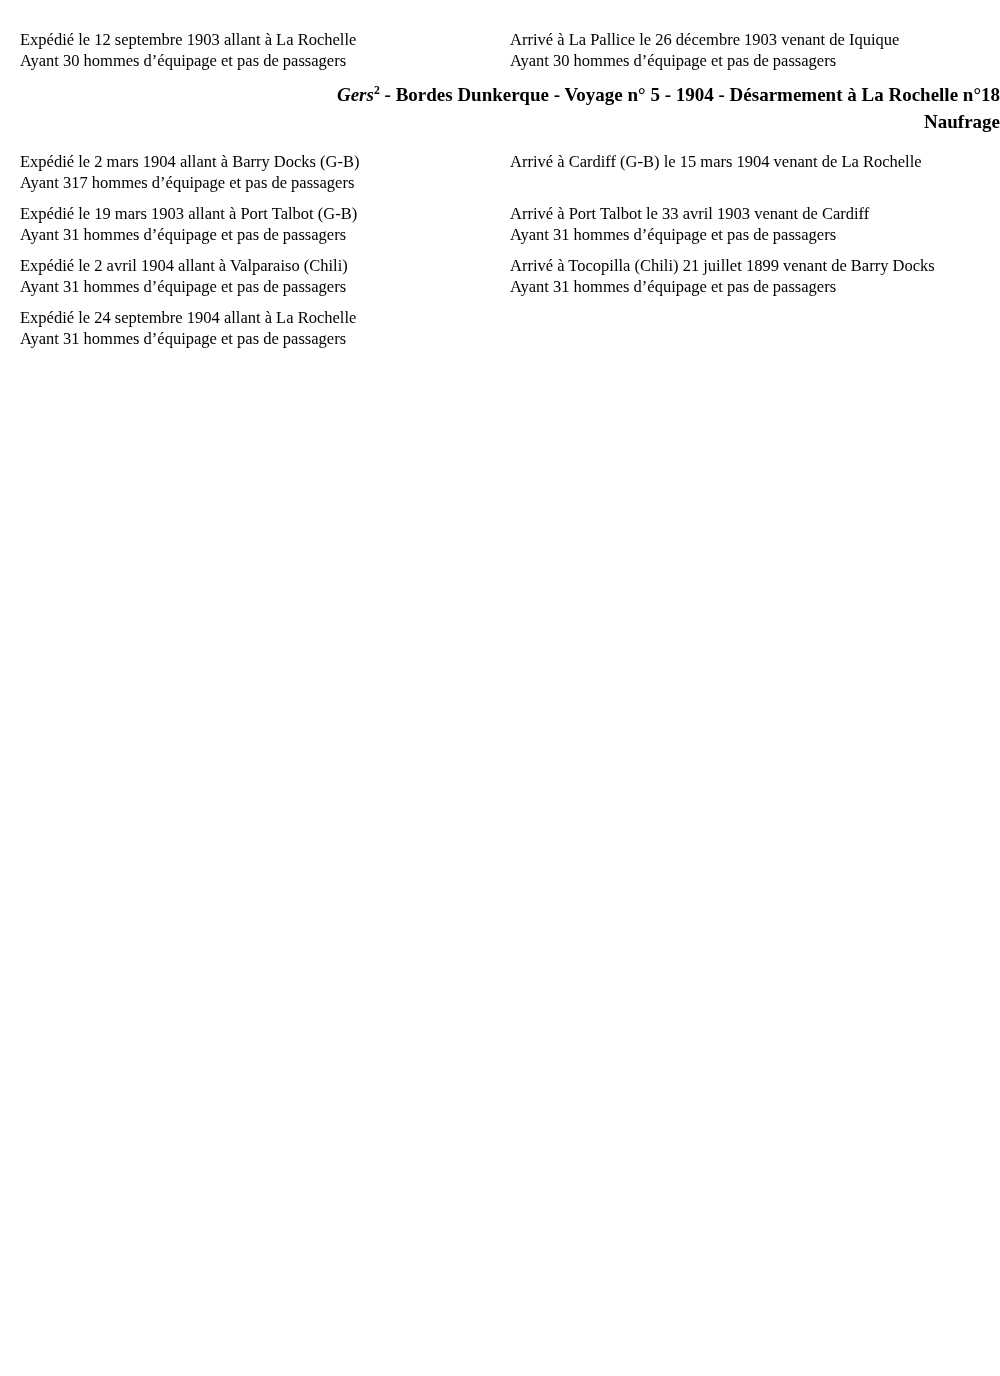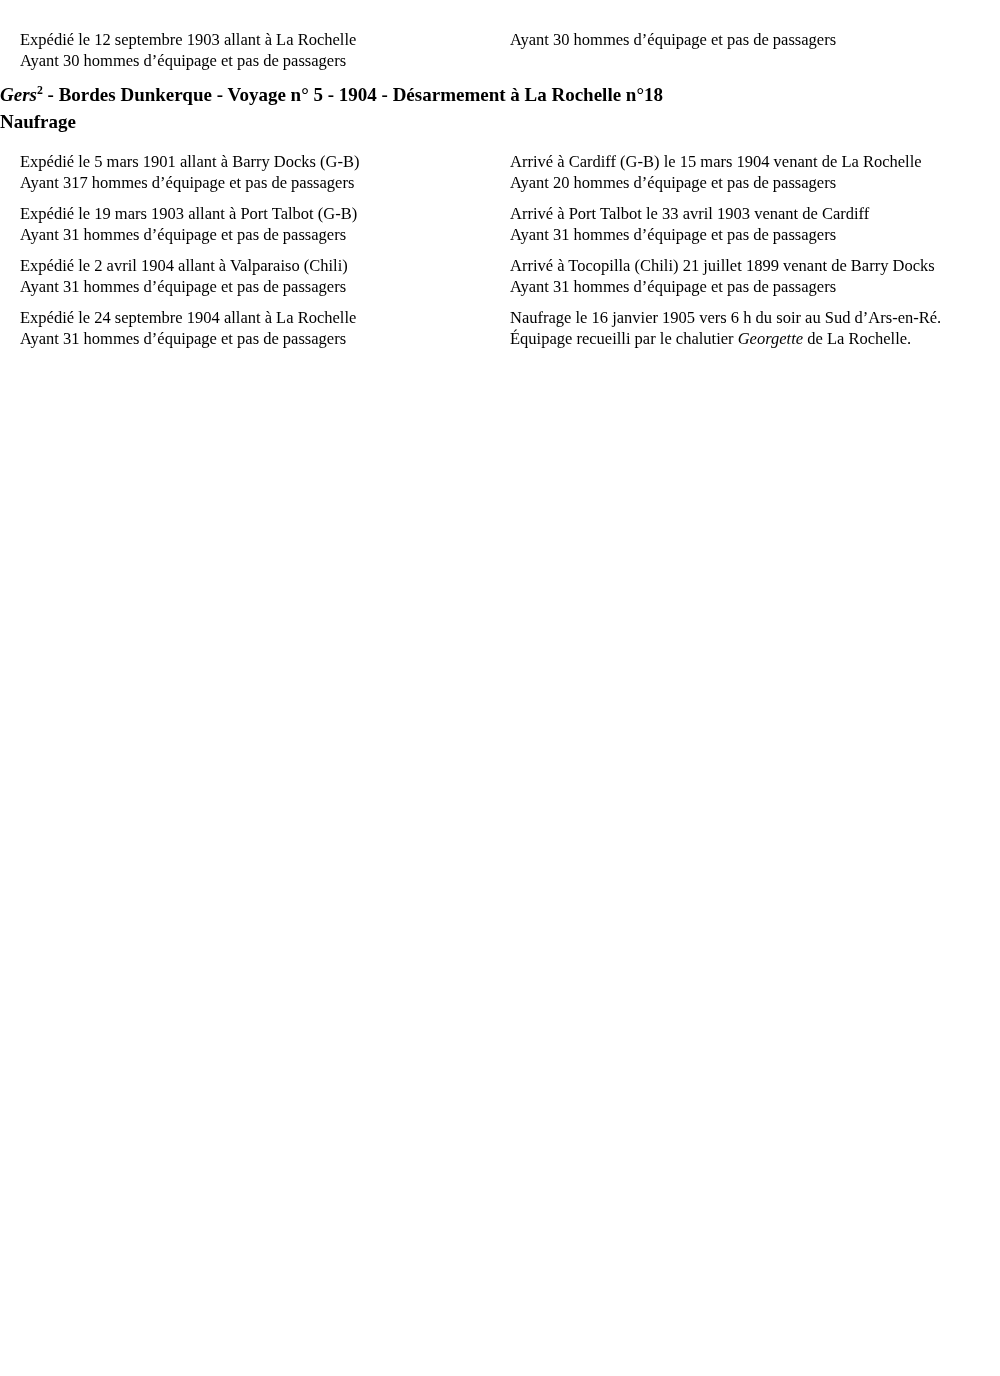--- a/index.html
+++ b/index.html
@@ -28,21 +28,21 @@
   }
   .entry-row {
     margin-bottom: 10px;
   }
   .cell p {
     margin: 0;
     white-space: nowrap;
   }
   .heading-block {
     margin-bottom: 16px;
-    text-align: left;
+    text-align: right;
     font-weight: bold;
     font-size: 19px;
     line-height: 27px;
   }
   .heading-block .ship-name {
     font-style: italic;
   }
   .heading-block sup {
     font-size: 0.62em;
     vertical-align: super;
@@ -56,39 +56,39 @@
 <body>
 
 <div class="page">
 
   <div class="two-col entry-row">
     <div class="cell">
       <p>Expédié le 12 septembre 1903 allant à La Rochelle</p>
       <p>Ayant 30 hommes d’équipage et pas de passagers</p>
     </div>
     <div class="cell">
+      <p>Arrivé à La Pallice le 26 décembre 1903 venant de Iquique</p>
       <p>Ayant 30 hommes d’équipage et pas de passagers</p>
     </div>
   </div>
 
   <div class="heading-block">
     <div>
       <span class="ship-name">Gers</span><sup>2</sup><span> - Bordes Dunkerque - Voyage n° 5 - 1904 - Désarmement à La Rochelle n°18</span>
     </div>
     <div>Naufrage</div>
   </div>
 
   <div class="two-col entry-row">
     <div class="cell">
-      <p>Expédié le 5 mars 1901 allant à Barry Docks (G-B)</p>
+      <p>Expédié le 2 mars 1904 allant à Barry Docks (G-B)</p>
       <p>Ayant 317 hommes d’équipage et pas de passagers</p>
     </div>
     <div class="cell">
       <p>Arrivé à Cardiff (G-B) le 15 mars 1904 venant de La Rochelle</p>
-      <p>Ayant 20 hommes d’équipage et pas de passagers</p>
     </div>
   </div>
 
   <div class="two-col entry-row">
     <div class="cell">
       <p>Expédié le 19 mars 1903 allant à Port Talbot (G-B)</p>
       <p>Ayant 31 hommes d’équipage et pas de passagers</p>
     </div>
     <div class="cell">
       <p>Arrivé à Port Talbot le 33 avril 1903 venant de Cardiff</p>
@@ -105,19 +105,15 @@
       <p>Arrivé à Tocopilla (Chili) 21 juillet 1899 venant de Barry Docks</p>
       <p>Ayant 31 hommes d’équipage et pas de passagers</p>
     </div>
   </div>
 
   <div class="two-col entry-row">
     <div class="cell">
       <p>Expédié le 24 septembre 1904 allant à La Rochelle</p>
       <p>Ayant 31 hommes d’équipage et pas de passagers</p>
     </div>
-    <div class="cell">
-      <p>Naufrage le 16 janvier 1905 vers 6 h du soir au Sud d’Ars-en-Ré.</p>
-      <p><span>Équipage recueilli par le chalutier </span><span class="italic">Georgette</span><span> de La Rochelle.</span></p>
-    </div>
   </div>
 
 </div>
 
 </body></html>

